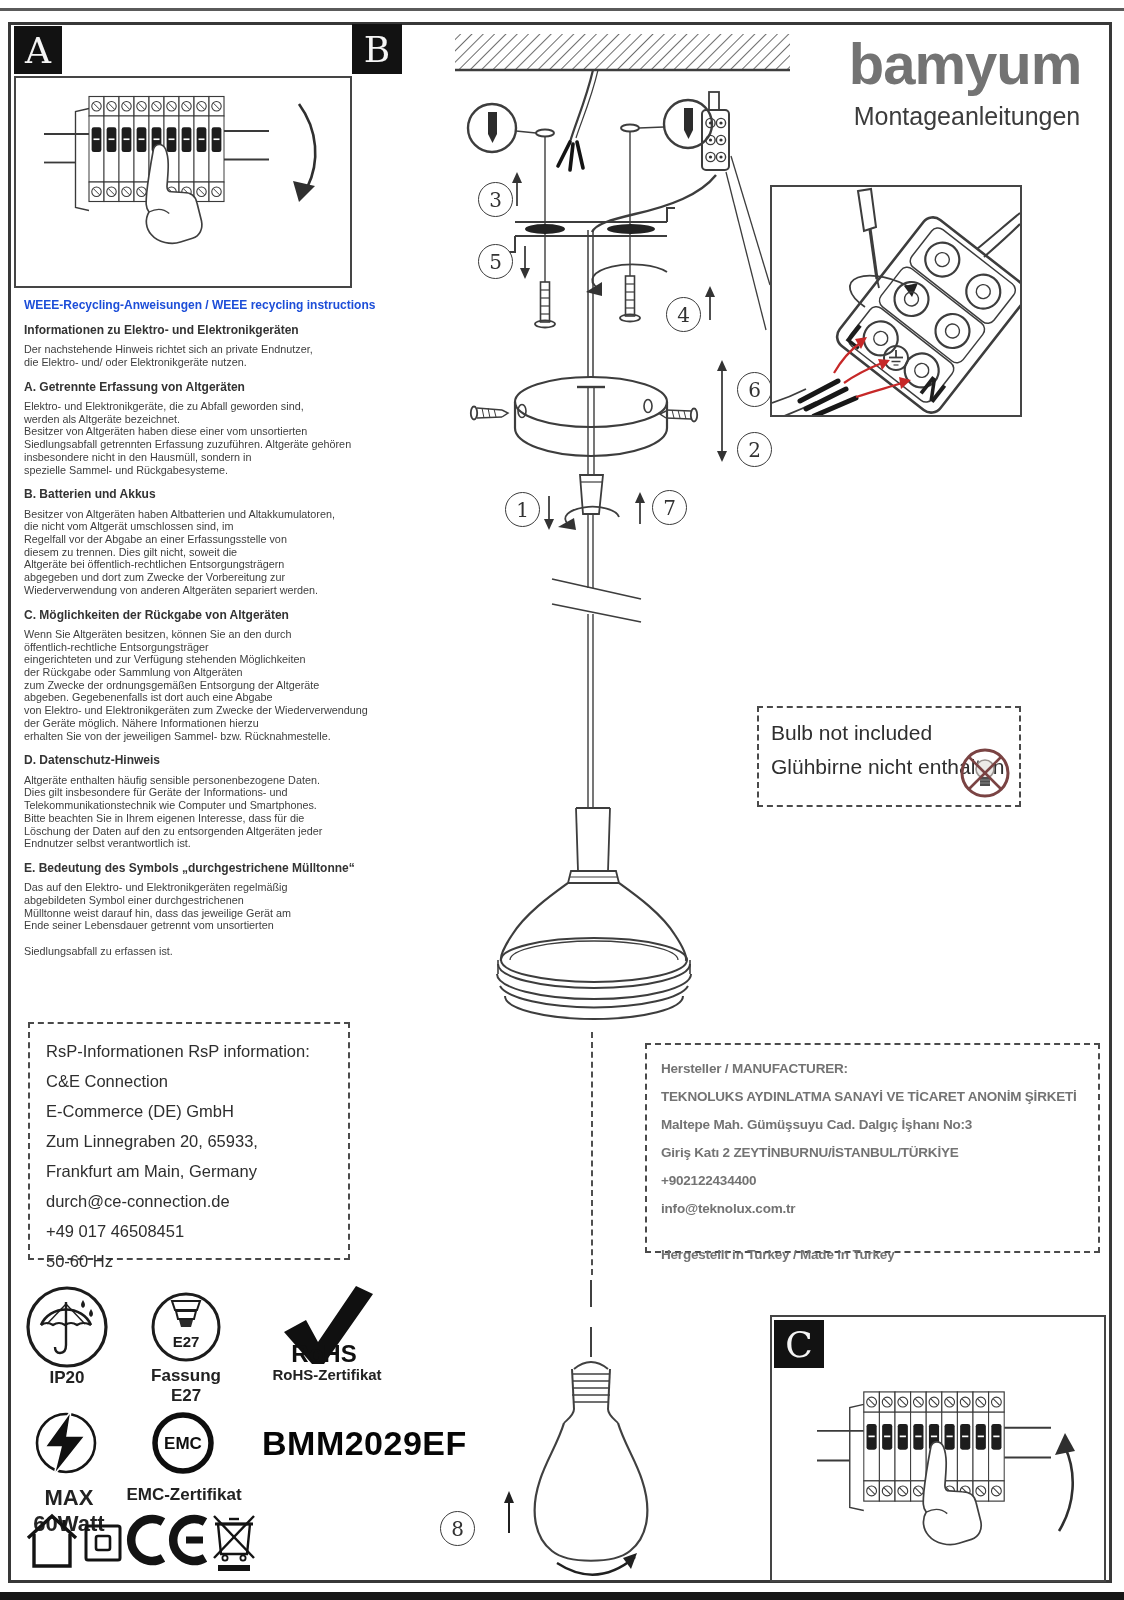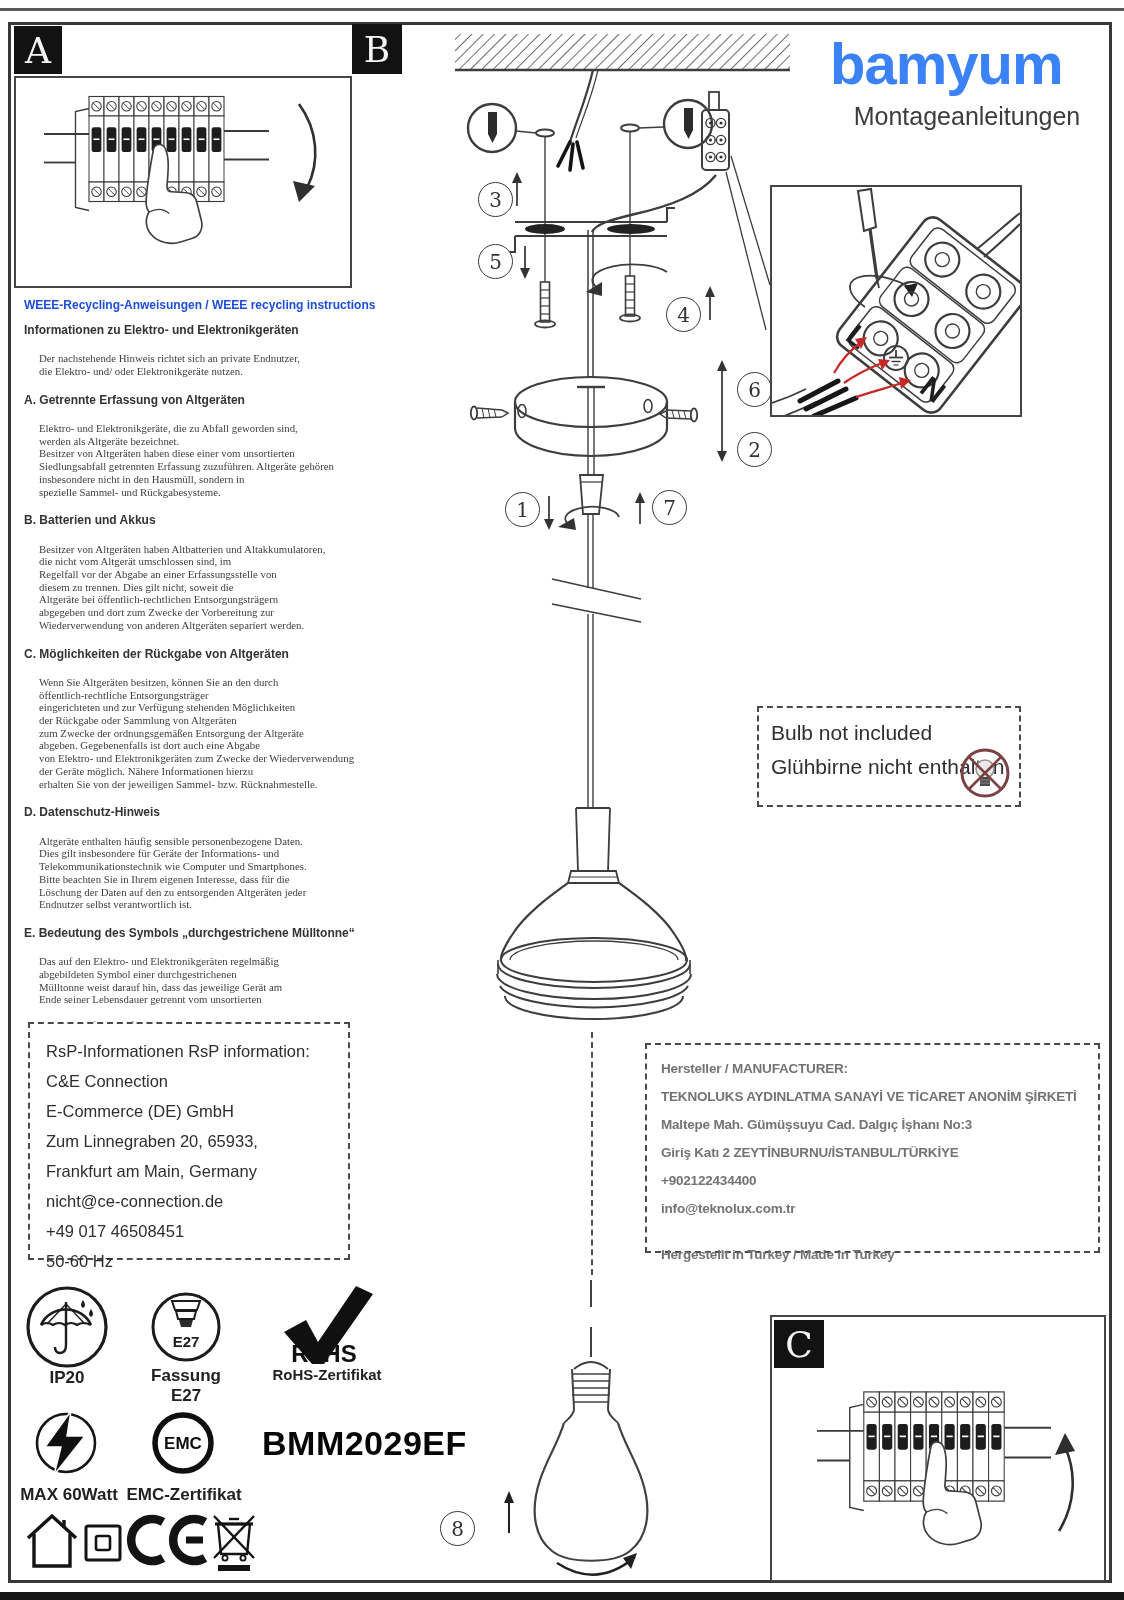--- a/index.html
+++ b/index.html
@@ -10,28 +10,28 @@
   .topline{left:0;top:8px;width:1124px;height:3px;background:#5a5a5a;}
   .botbar{left:0;top:1592px;width:1124px;height:8px;background:#161616;}
   .tab{background:#121212;color:#f5f5f5;display:flex;align-items:center;justify-content:center;
        font-family:"DejaVu Serif",serif;font-size:36px;font-weight:400;}
   .panelbox{border:2px solid #454545;box-sizing:border-box;background:#fff;}
   .dashedbox{border:2px dashed #4a4a4a;box-sizing:border-box;background:#fff;}
   .circ{position:absolute;width:33px;height:33px;border:1.7px solid #3b3b3b;border-radius:50%;
         display:flex;align-items:center;justify-content:center;background:#fff;
         font-family:"DejaVu Serif",serif;font-size:20px;color:#333;}
   
-  .logo{left:830px;top:30px;width:270px;font-size:58px;font-weight:800;
-        letter-spacing:-1px;color:#3b82f6;}
+  .logo{left:830px;top:30px;width:270px;text-align:center;font-size:58px;font-weight:800;
+        letter-spacing:-1px;color:#737373;}
   .subt{left:822px;width:290px;text-align:center;font-size:25px;font-weight:500;color:#3c3c3c;}
   
   .weee{left:24px;top:298px;width:416px;font-size:10.8px;line-height:1.18;color:#3e3e3e;}
   .weee .t{font-weight:700;font-size:12px;margin-bottom:10px;color:#1d4ed8;}
   .weee h4{font-size:12px;margin:11px 0 6px 0;color:#333;}
-  .weee p{margin:15px;white-space:pre-line;font-family:Liberation Serif, serif;}
+  .weee p{margin:0;white-space:pre-line;}
   
   .rsp{left:28px;top:1022px;width:322px;height:238px;padding:12px 16px;font-size:16.5px;
        font-weight:500;line-height:30px;color:#2e2e2e;}
   .manu{left:645px;top:1043px;width:455px;height:210px;padding:10px 14px;font-size:13.5px;
         font-weight:700;line-height:28px;letter-spacing:-0.2px;color:#737373;}
   .manu .madein{margin-top:18px;}
   .bulbnote{left:757px;top:706px;width:264px;height:101px;padding:8px 12px;}
   .bulbnote div{font-size:21px;font-weight:500;color:#2f2f2f;line-height:34px;}
   
   .certlabel{position:absolute;text-align:center;font-weight:700;color:#222;}
@@ -382,21 +382,21 @@
   </div>
 
   <div class="abs dash-cord"></div>
 
   <div class="abs dashedbox rsp">
     <div>RsP-Informationen RsP information:</div>
     <div>C&amp;E Connection</div>
     <div>E-Commerce (DE) GmbH</div>
     <div>Zum Linnegraben 20, 65933,</div>
     <div>Frankfurt am Main, Germany</div>
-    <div>nicht@ce-connection.de</div>
+    <div>durch@ce-connection.de</div>
     <div>+49 017 46508451</div>
     <div style="">50-60 Hz</div>
   </div>
 
   <div class="abs dashedbox manu">
     <div>Hersteller / MANUFACTURER:</div>
     <div>TEKNOLUKS AYDINLATMA SANAYİ VE TİCARET ANONİM ŞİRKETİ</div>
     <div>Maltepe Mah. Gümüşsuyu Cad. Dalgıç İşhanı No:3</div>
     <div>Giriş Katı 2 ZEYTİNBURNU/İSTANBUL/TÜRKİYE</div>
     <div>+902122434400</div>
@@ -429,21 +429,21 @@
   <svg class="abs" style="left:278px;top:1282px" width="96" height="88" viewBox="0 0 96 88">
     <path d="M6,50 L28,38 L40,60 L78,4 L95,12 L46,82 L34,82 Z" fill="#101010"></path>
     <text x="46" y="80" text-anchor="middle" font-size="24" font-weight="700" fill="#101010">RoHS</text>
   </svg>
   <div class="certlabel" style="left:252px;top:1366px;width:150px;font-size:15px">RoHS-Zertifikat</div>
 
   <svg class="abs" style="left:33px;top:1410px" width="66" height="66" viewBox="0 0 66 66" fill="none" stroke="#151515">
     <circle cx="33" cy="33" r="29" stroke-width="2.6"></circle>
     <path d="M38,1 L12,37 L28,37 L21,65 L52,26 L34,26 Z" fill="#101010" stroke="#fff" stroke-width="1.5"></path>
   </svg>
-  <div class="certlabel" style="left:14px;top:1485px;width:110px;font-size:17px">MAX 60Watt</div>
+  <div class="certlabel" style="left:14px;top:1485px;width:110px;font-size:22px">MAX 60Watt</div>
 
   <svg class="abs" style="left:151px;top:1411px" width="64" height="64" viewBox="0 0 64 64">
     <circle cx="32" cy="32" r="28" fill="none" stroke="#0e0e0e" stroke-width="5.5"></circle>
     <text x="32" y="38" text-anchor="middle" font-size="17" font-weight="700" fill="#0e0e0e">EMC</text>
   </svg>
   <div class="certlabel" style="left:124px;top:1485px;width:120px;font-size:17px">EMC-Zertifikat</div>
 
   <div class="abs model">BMM2029EF</div>
 
   <svg class="abs" style="left:22px;top:1508px" width="240" height="66" viewBox="0 0 240 66" fill="none" stroke="#131313">

